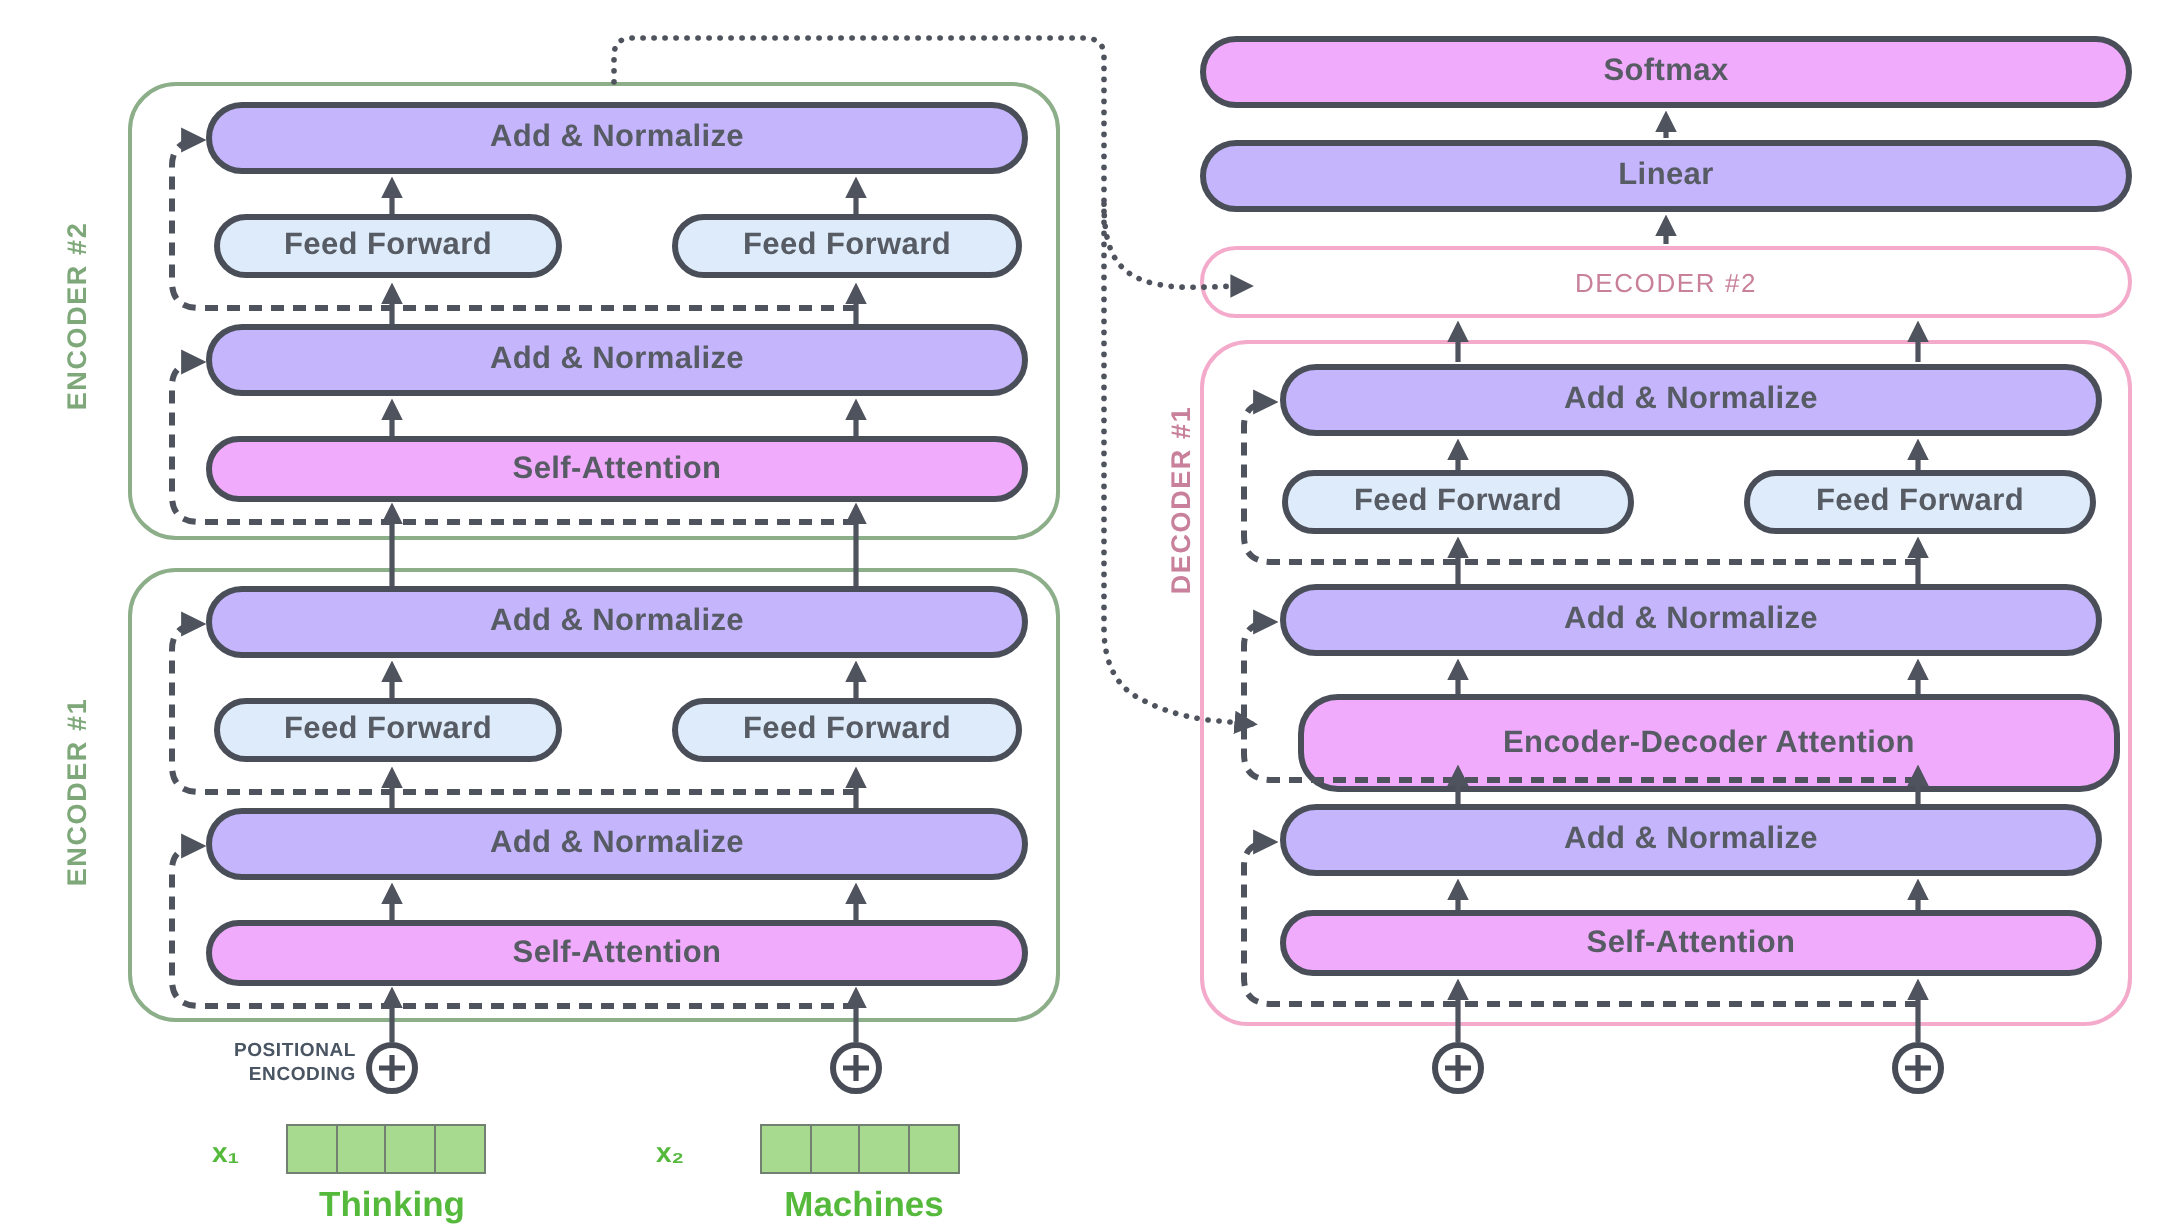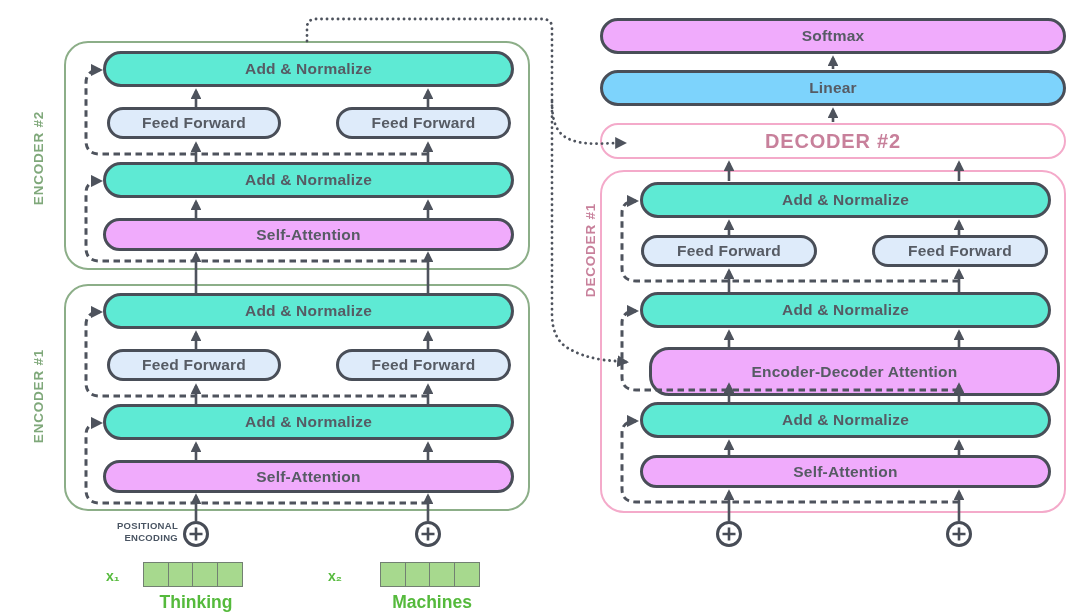--- a/index.html
+++ b/index.html
@@ -10,26 +10,26 @@
   .stage *{box-sizing:border-box;}
   svg.wires{position:absolute;left:0;top:0;width:1080px;height:614px;z-index:5;pointer-events:none;}
   .container{position:absolute;border-radius:24px;background:transparent;z-index:1;}
   .enc-box{border:2.5px solid #8CAE88;}
   .dec-box{border:2.5px solid #F4AACA;}
   .pill{
     position:absolute;z-index:3;border:3px solid #494E58;border-radius:20px;
     display:flex;align-items:center;justify-content:center;
     font-size:15.5px;font-weight:600;color:#565B64;letter-spacing:0.2px;white-space:nowrap;
   }
-  .fill-green{background:#5eead4;}
+  .fill-green{background:#c4b5fd;}
   .fill-blue{background:#DEEBFA;}
   .fill-orange{background:#f0abfc;}
   .fill-pink{background:#f0abfc;}
-  .fill-purple{background:#7dd3fc;}
-  .pill.collapsed{border:2.5px solid #F4AACA;background:#ffffff;color:#C8809B;font-weight:700;letter-spacing:0.8px;font-size:20px;}
+  .fill-purple{background:#c4b5fd;}
+  .pill.collapsed{border:2.5px solid #F4AACA;background:#ffffff;color:#C8809B;font-weight:400;letter-spacing:0.8px;font-size:13px;}
   .vlabel{
     position:absolute;width:150px;height:18px;z-index:2;
     display:flex;align-items:center;justify-content:center;
     transform:rotate(-90deg);
     font-size:13.5px;font-weight:600;letter-spacing:0.8px;white-space:nowrap;
   }
   .enc-label{color:#7FA87A;}
   .dec-label{color:#C8809B;}
   .pos-enc{
     position:absolute;left:78px;top:520px;width:100px;z-index:4;

